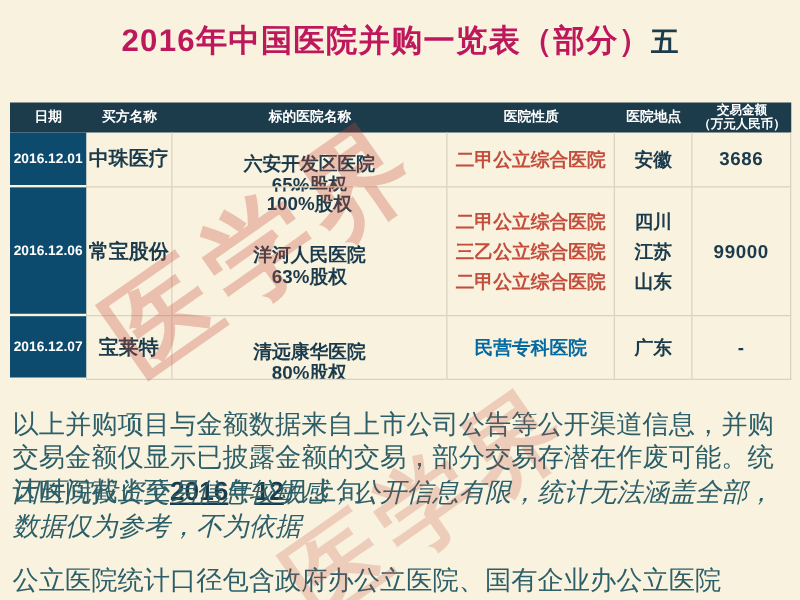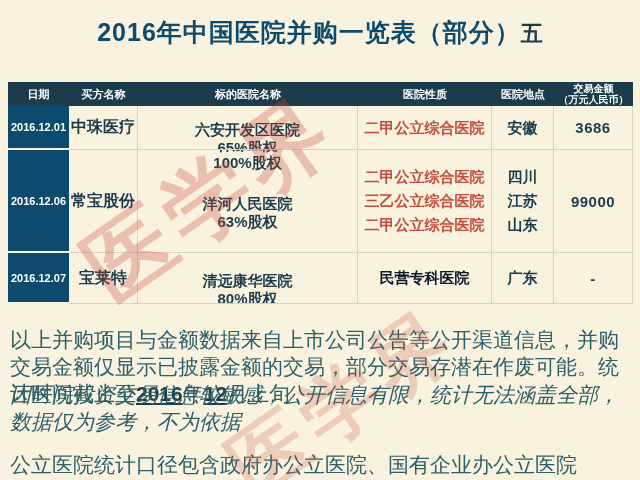--- a/index.html
+++ b/index.html
@@ -10,21 +10,21 @@
     font-family:"Liberation Sans", sans-serif;
     color:#1b3b4d;
   }
   
   .title {
     position:absolute; top:16px; left:0; width:640px;
     text-align:center; white-space:nowrap;
   }
   .title .main {
     font-family:"Liberation Sans", sans-serif;
-    font-weight:900; font-size:25px; color:#0c4a6e; letter-spacing:1px;
+    font-weight:900; font-size:25px; color:#be185d; letter-spacing:1px;
   }
   .title .suffix {
     font-family:"DejaVu Serif", serif;
     font-weight:700; font-size:22px; color:#1c3c4c;
   }
   
   .tbl { position:absolute; left:8px; top:82px; width:625px; }
   .thead, .trow {
     display:grid;
     grid-template-columns:61px 69px 220px 134px 62px 79px;
@@ -53,21 +53,21 @@
   .kai { font-family:"DejaVu Serif", serif; }
   .num { font-family:"Liberation Sans", sans-serif; font-weight:900; }
   .td.buyer { font-family:"DejaVu Serif", serif; font-size:16px; font-weight:600; }
   .td.target { font-size:15px; }
   .td.target .tline { line-height:17px; white-space:nowrap; }
   .td.target .kai { font-weight:600;margin-top:24px; }
   .td.target .num { font-size:15px; }
   .td.nature { font-family:"DejaVu Serif", serif; font-size:15px; font-weight:600; }
   .td.nature .nline { line-height:24px; white-space:nowrap; }
   .td.nature.red { color:#c44d3c; }
-  .td.nature.darkc { color:#0f172a; }
+  .td.nature.darkc { color:#0369a1; }
   .td.location { font-family:"DejaVu Serif", serif; font-size:15px; font-weight:600; }
   .td.location .lline { line-height:24px; }
   .td.amount { font-size:15px; font-weight:900; letter-spacing:0.5px; }
   
   .note {
     position:absolute; left:10px; width:624px;
     font-size:21px; line-height:27px; color:#2c5f69; font-weight:500;
     letter-spacing:0px;
   }
   .note .nbold { font-weight:900; color:#1b3b4d;text-decoration:underline; }

